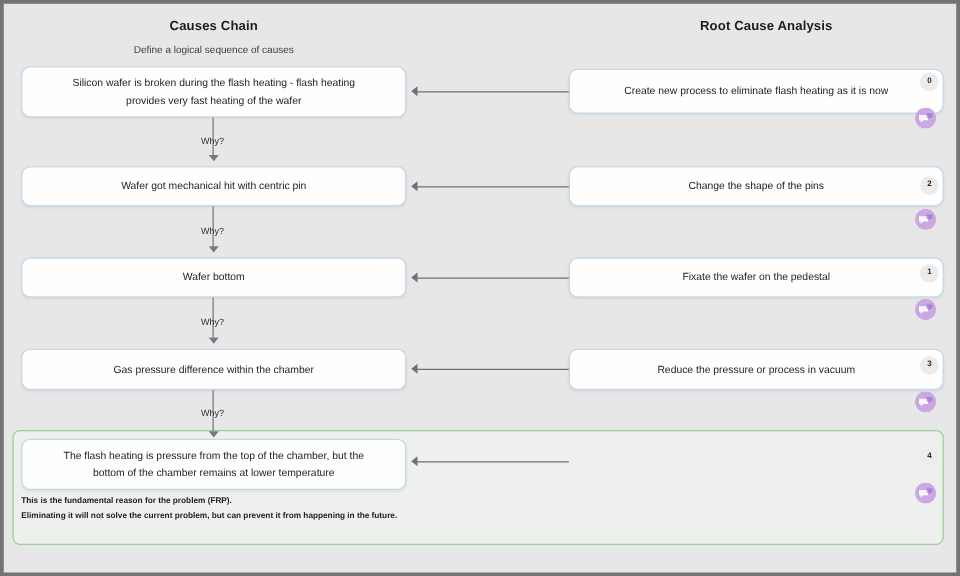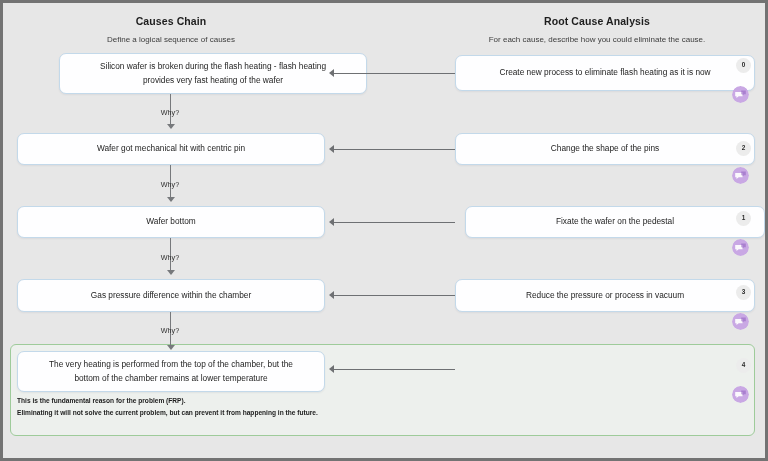--- a/index.html
+++ b/index.html
@@ -20,21 +20,21 @@
   
   .col-head{position:absolute;text-align:center;}
   .col-head .title{
     font-size:10.5px;font-weight:bold;color:#1d1d1d;
     letter-spacing:.1px;line-height:13px;
   }
   .col-head .sub{
     font-size:8px;color:#3c3c3c;line-height:12px;margin-top:6px;
   }
   #head-left{left:14px;top:12px;width:308px;}
-  #head-right{left:444px;top:12px;width:300px;}
+  #head-right{left:460px;top:12px;width:300px;}
 
   
   .node{
     position:absolute;box-sizing:border-box;
     background:#fefeff;
     border:1px solid #c3d9ea;
     border-radius:7px;
     box-shadow:0 1px 2px rgba(40,60,80,.07);
     display:flex;align-items:center;justify-content:center;
     text-align:center;
@@ -105,26 +105,25 @@
 
 <div id="canvas">
 
   <div id="head-left" class="col-head">
     <div class="title">Causes Chain</div>
     <div class="sub">Define a logical sequence of causes</div>
   </div>
 
   <div id="head-right" class="col-head">
     <div class="title">Root Cause Analysis</div>
-    <div class="sub">For each cause, describe how you could eliminate the cause.</div>
   </div>
 
   <div id="frp-panel"></div>
 
-  <div class="node cause-node" style="top:50px;height:41px;margin-left:42px;">
+  <div class="node cause-node" style="top:50px;height:41px;">
     <span class="node-text">Silicon wafer is broken during the flash heating - flash heating provides very fast heating of the wafer</span>
   </div>
   <div class="node fix-node" style="top:52px;height:36px;">
     <span class="node-text">Create new process to eliminate flash heating as it is now</span>
   </div>
   <div class="badge" style="left:733px;top:55px;">
     <span>0</span>
   </div>
   <div class="cmt-icon" style="left:729px;top:83px;">
     <svg viewBox="0 0 24 24" width="17" height="17" aria-hidden="true">
@@ -159,21 +158,21 @@
   <div class="hline" style="top:146px;"></div>
   <div class="harrow" style="top:142px;"></div>
 
   <div class="vline" style="top:162px;height:32px;"></div>
   <div class="why" style="top:177px;">Why?</div>
   <div class="varrow" style="top:194px;"></div>
 
   <div class="node cause-node" style="top:203px;height:32px;">
     <span class="node-text">Wafer bottom</span>
   </div>
-  <div class="node fix-node" style="top:203px;height:32px;margin-left:10px;">
+  <div class="node fix-node" style="top:203px;height:32px;">
     <span class="node-text">Fixate the wafer on the pedestal</span>
   </div>
   <div class="badge" style="left:733px;top:208px;">
     <span>1</span>
   </div>
   <div class="cmt-icon" style="left:729px;top:236px;">
     <svg viewBox="0 0 24 24" width="17" height="17" aria-hidden="true">
       <circle cx="12" cy="12" r="12" fill="#c9a8e4"></circle>
       <path d="M4.5 8.5h10.5v6H9.5l-3.2 2.6v-2.6H4.5z" fill="#ffffff" opacity=".92"></path>
       <path d="M13 6.5h6.5v5H17l-2.2 1.9V11.5H13z" fill="#8f5fc0" opacity=".55"></path>
@@ -203,21 +202,21 @@
     </svg>
   </div>
   <div class="hline" style="top:292px;"></div>
   <div class="harrow" style="top:288px;"></div>
 
   <div class="vline" style="top:309px;height:33px;"></div>
   <div class="why" style="top:323px;">Why?</div>
   <div class="varrow" style="top:342px;"></div>
 
   <div class="node cause-node" style="top:348px;height:41px;">
-    <span class="node-text">The very heating is performed from the top of the chamber, but the bottom of the chamber remains at lower temperature</span>
+    <span class="node-text">The flash heating is pressure from the top of the chamber, but the bottom of the chamber remains at lower temperature</span>
   </div>
   <div class="badge" style="left:733px;top:355px;">
     <span>4</span>
   </div>
   <div class="cmt-icon" style="left:729px;top:383px;">
     <svg viewBox="0 0 24 24" width="17" height="17" aria-hidden="true">
       <circle cx="12" cy="12" r="12" fill="#c9a8e4"></circle>
       <path d="M4.5 8.5h10.5v6H9.5l-3.2 2.6v-2.6H4.5z" fill="#ffffff" opacity=".92"></path>
       <path d="M13 6.5h6.5v5H17l-2.2 1.9V11.5H13z" fill="#8f5fc0" opacity=".55"></path>
     </svg>

